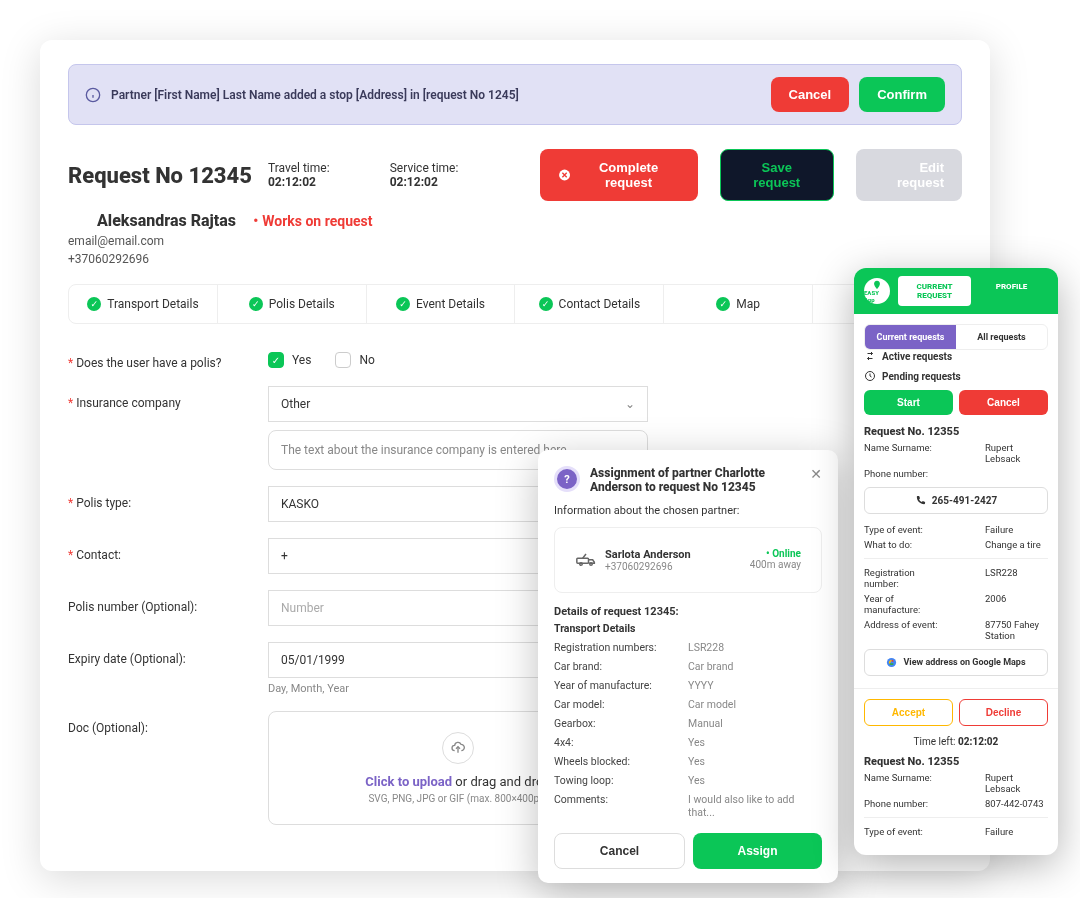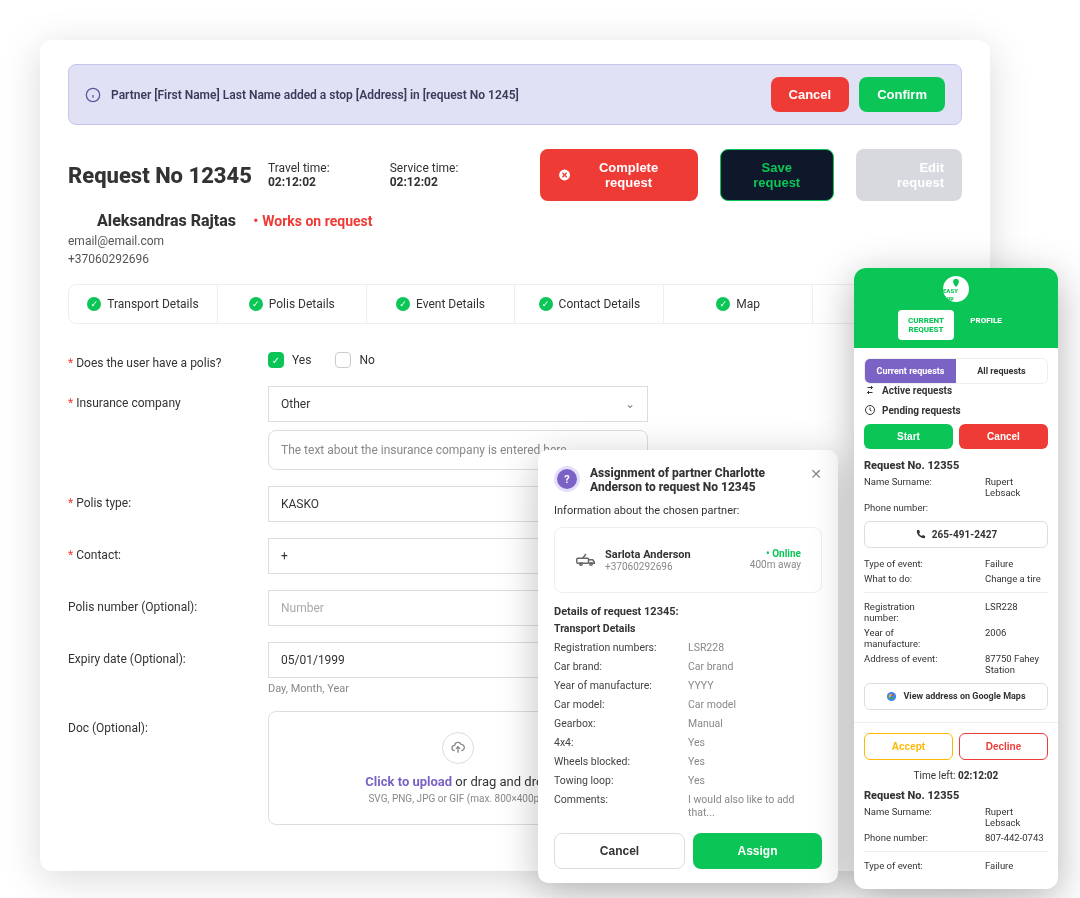--- a/index.html
+++ b/index.html
@@ -73,21 +73,21 @@
   .dist { color: #888; }
   .sect-lbl { font-weight: 700; margin: 8px 0 4px; }
   .detail-grid { display: grid; grid-template-columns: 1fr 1fr; row-gap: 6px; font-size: 10.5px; color: #333; }
   .detail-grid .k { color: #444; }
   .detail-grid .v { color: #888; }
   .dialog-btns { display: flex; gap: 8px; margin-top: 14px; }
   .dialog-btns .btn { flex: 1; padding: 10px 0; font-size: 12px; }
   
   
   .mobile { position: absolute; left: 854px; top: 268px; width: 204px; background: #fff; border-radius: 12px; box-shadow: 0 10px 40px rgba(0,0,0,0.3); overflow: hidden; font-size: 10px; }
-  .m-top { background: #0bc657; padding: 8px 10px; display: flex; align-items: center; gap: 8px; flex-direction: column; }
+  .m-top { background: #0bc657; padding: 8px 10px; display: flex; align-items: center; gap: 8px; }
   .m-logo { width: 26px; height: 26px; border-radius: 50%; background: #fff; display: flex; flex-direction: column; align-items: center; justify-content: center; color: #0bc657; font-size: 6px; font-weight:800; }
   .m-logo svg { margin-bottom: -1px; }
   .m-tabs { display: flex; gap: 4px; flex: 1; }
   .m-tab { flex: 1; text-align: center; padding: 6px 2px; font-size: 8px; font-weight: 800; border-radius: 4px; color: #fff; }
   .m-tab.active { background: #fff; color: #0bc657; }
   .m-body { padding: 10px; }
   .m-seg { display: flex; gap: 0; border: 1px solid #eee; border-radius: 6px; overflow: hidden; margin-bottom: 0; }
   .m-seg .seg { flex:1; text-align: center; padding: 7px 0; font-size: 9px; font-weight:700; }
   .m-seg .seg.active { background: #7b63c6; color: #fff; }
   .m-line { display: flex; align-items: center; gap: 6px; font-size: 10px; font-weight: 700; margin-bottom: 8px; }

